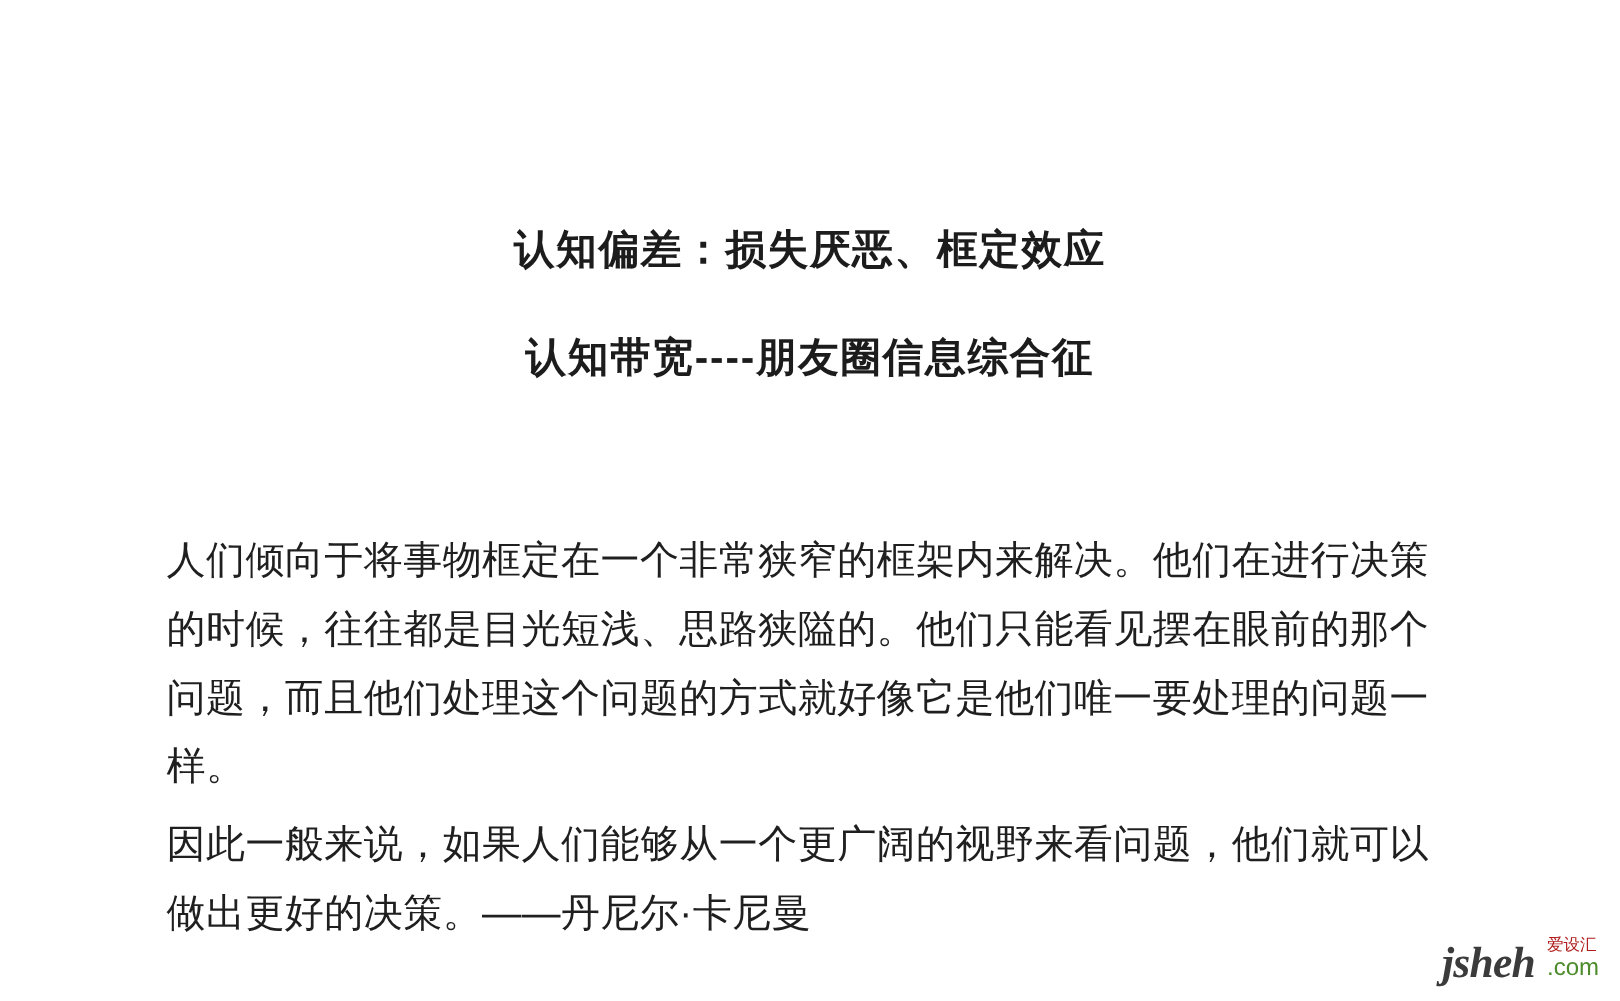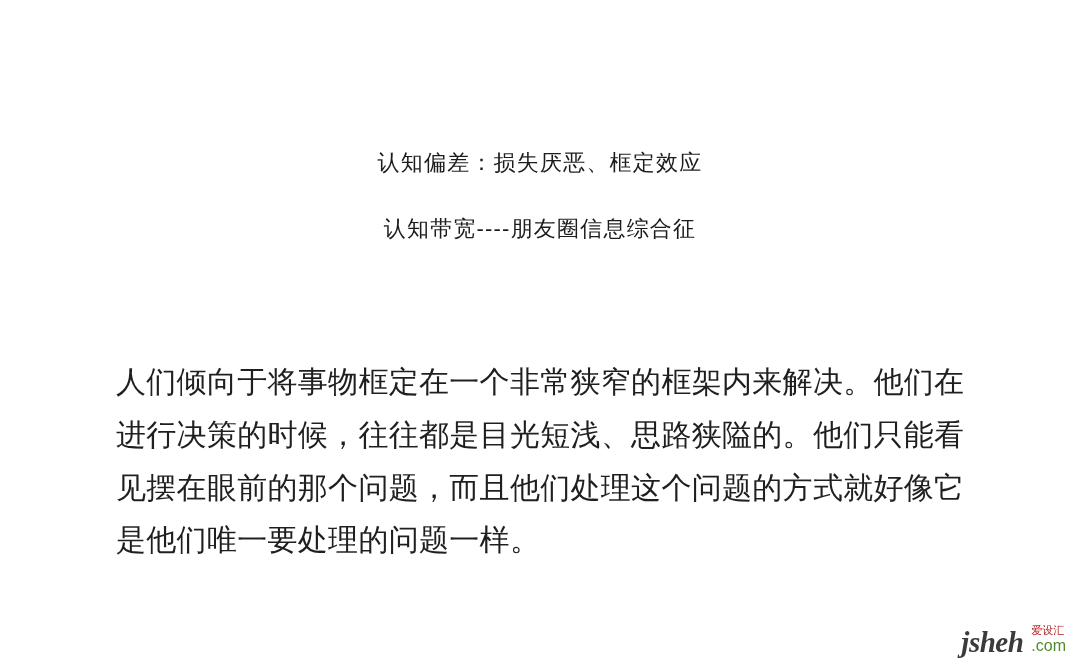--- a/index.html
+++ b/index.html
@@ -24,44 +24,44 @@
     box-sizing: border-box;
   }
   .headings {
     position: absolute;
     left: 0;
     top: 148px;
     width: 1080px;
     text-align: center;
   }
   .heading-line {
-    font-size: 22px;
+    font-size: 27px;
     color: #1c1c1c;
     letter-spacing: 1.2px;
     line-height: 1.35;
-    font-weight: 400;
+    font-weight: 700;
     white-space: nowrap;
   }
   .heading-line.second {
     margin-top: 36px;
     text-align: center;
   }
   .body-block {
     position: absolute;
     left: 108px;
     top: 348px;
     width: 866px;
   }
   .para {
-    font-size: 30px;
+    font-size: 26px;
     color: #1f1f1f;
     line-height: 1.76;
     letter-spacing: 0.3px;
     text-align: left;
-    margin: 8px;
+    margin: 3px;
   }
   .para.second {
     margin-top: 6px;
   }
   .watermark {
     position: absolute;
     right: 14px;
     bottom: 10px;
     display: flex;
     align-items: flex-end;
@@ -101,20 +101,21 @@
 
 <div class="slide">
 
   <div class="headings">
     <div class="heading-line">认知偏差：损失厌恶、框定效应</div>
     <div class="heading-line second">认知带宽----朋友圈信息综合征</div>
   </div>
 
   <div class="body-block">
     <p class="para">人们倾向于将事物框定在一个非常狭窄的框架内来解决。他们在进行决策的时候，往往都是目光短浅、思路狭隘的。他们只能看见摆在眼前的那个问题，而且他们处理这个问题的方式就好像它是他们唯一要处理的问题一样。</p>
+    <p class="para second">因此一般来说，如果人们能够从一个更广阔的视野来看问题，他们就可以做出更好的决策。——丹尼尔·卡尼曼</p>
   </div>
 
   <div class="watermark">
     <span class="wm-main">jsheh</span>
     <span class="wm-side">
       <span class="wm-cn">爱设汇</span>
       <span class="wm-dot">.com</span>
     </span>
   </div>
 

